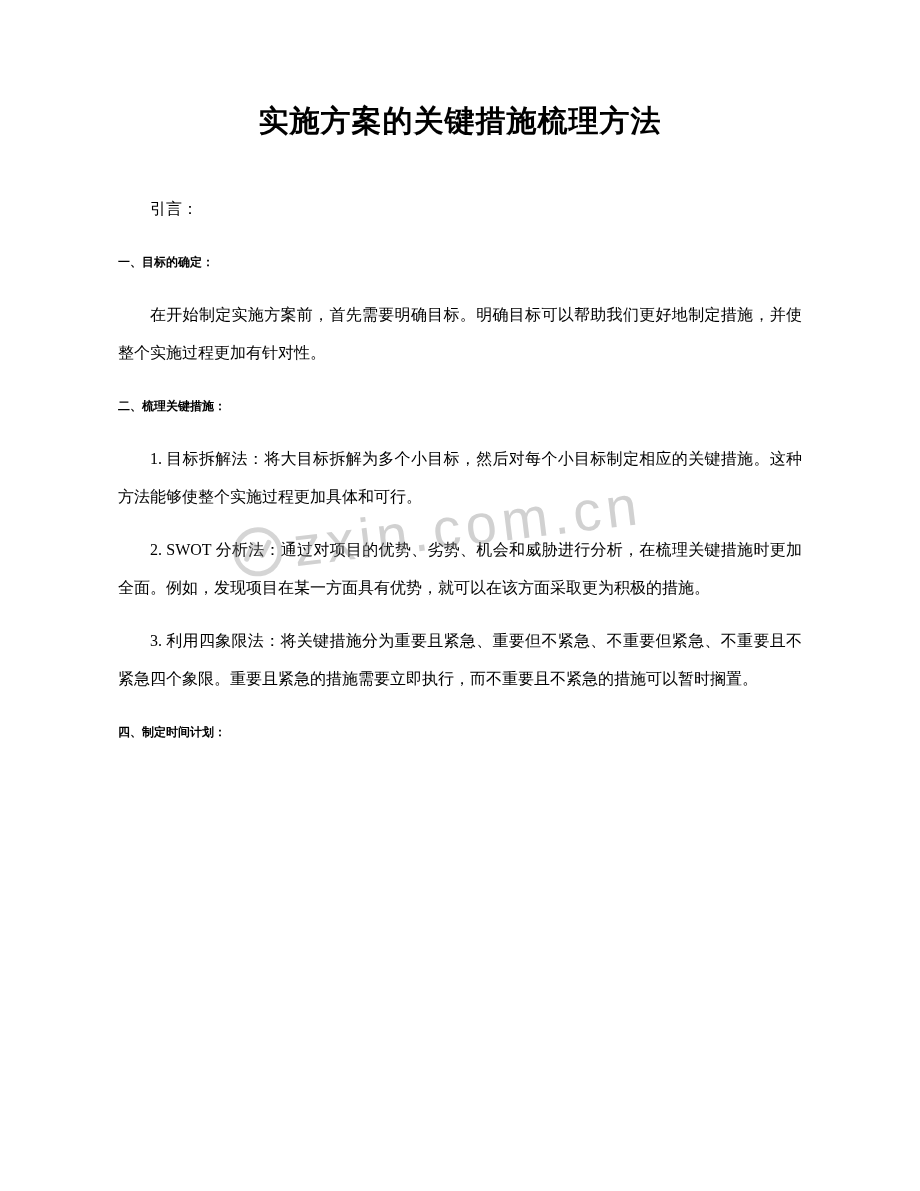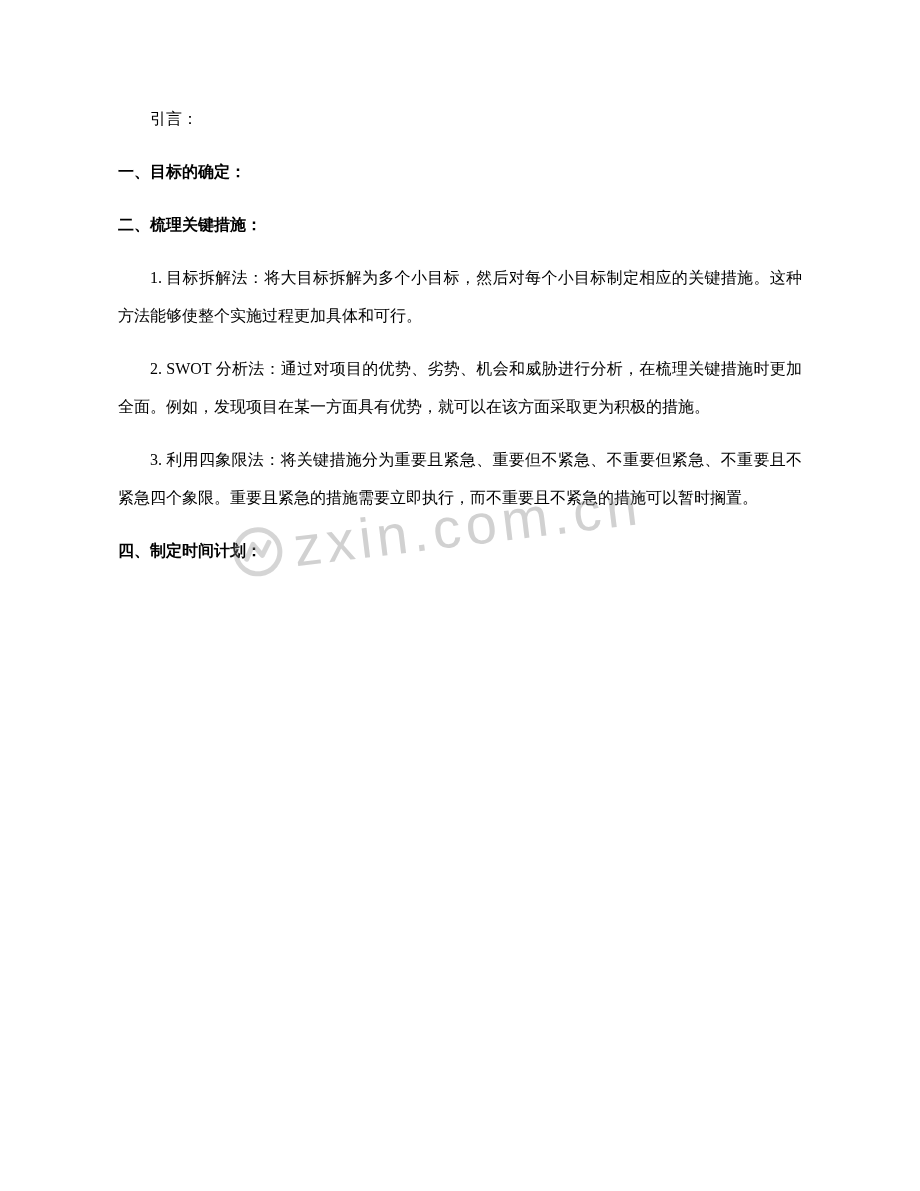--- a/index.html
+++ b/index.html
@@ -31,21 +31,21 @@
   .para {
     font-size: 16px;
     line-height: 38px;
     text-align: justify;
     text-indent: 2em;
     margin: 0 0 15px 0;
   }
   .heading {
     font-family: Liberation Serif, serif;
     font-weight: bold;
-    font-size: 16px;
+    font-size: 12px;
     line-height: 38px;
     text-indent: 0;
     margin: 10px 0 15px 0;
   }
   .watermark {
     position: absolute;
     left: 232px;
     top: 522px;
     width: 620px;
     transform: rotate(-7deg);
@@ -75,22 +75,24 @@
 <div class="page">
 
   <div class="watermark">
     <svg class="wm-logo" viewBox="0 0 52 52" xmlns="http://www.w3.org/2000/svg">
       <circle cx="26" cy="26" r="22" fill="none" stroke="currentColor" stroke-width="5"></circle>
       <path d="M14 32 L22 18 L30 30 L38 18" fill="none" stroke="currentColor" stroke-width="5" stroke-linecap="round" stroke-linejoin="round"></path>
     </svg>
     <span>zxin.com.cn</span>
   </div>
 
+  <h1 class="doc-title">实施方案的关键措施梳理方法</h1>
 
   <p class="para">引言：</p>
   <p class="para heading">一、目标的确定：</p>
+  <p class="para">在开始制定实施方案前，首先需要明确目标。明确目标可以帮助我们更好地制定措施，并使整个实施过程更加有针对性。</p>
   <p class="para heading">二、梳理关键措施：</p>
   <p class="para">1. 目标拆解法：将大目标拆解为多个小目标，然后对每个小目标制定相应的关键措施。这种方法能够使整个实施过程更加具体和可行。</p>
   <p class="para">2. SWOT 分析法：通过对项目的优势、劣势、机会和威胁进行分析，在梳理关键措施时更加全面。例如，发现项目在某一方面具有优势，就可以在该方面采取更为积极的措施。</p>
   <p class="para">3. 利用四象限法：将关键措施分为重要且紧急、重要但不紧急、不重要但紧急、不重要且不紧急四个象限。重要且紧急的措施需要立即执行，而不重要且不紧急的措施可以暂时搁置。</p>
   <p class="para heading">四、制定时间计划：</p>
 
 </div>
 
 </body></html>

